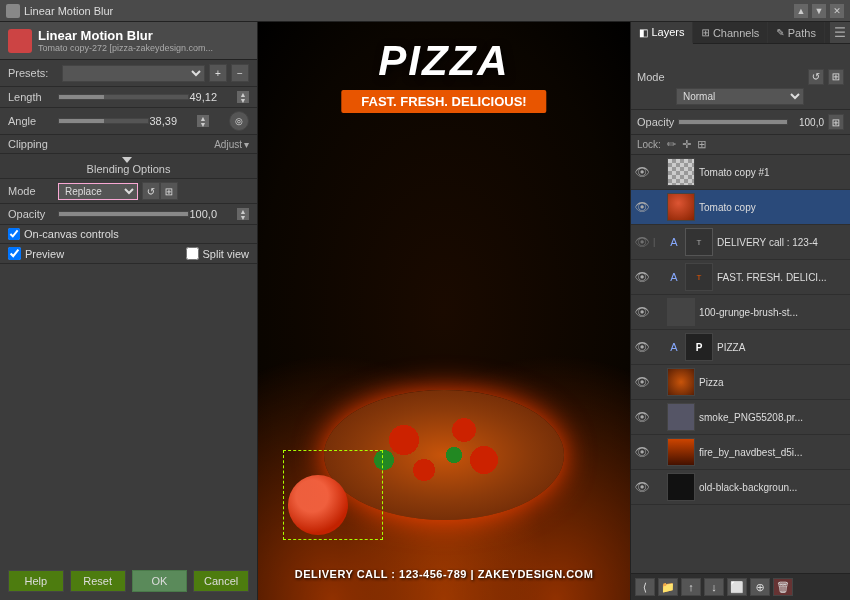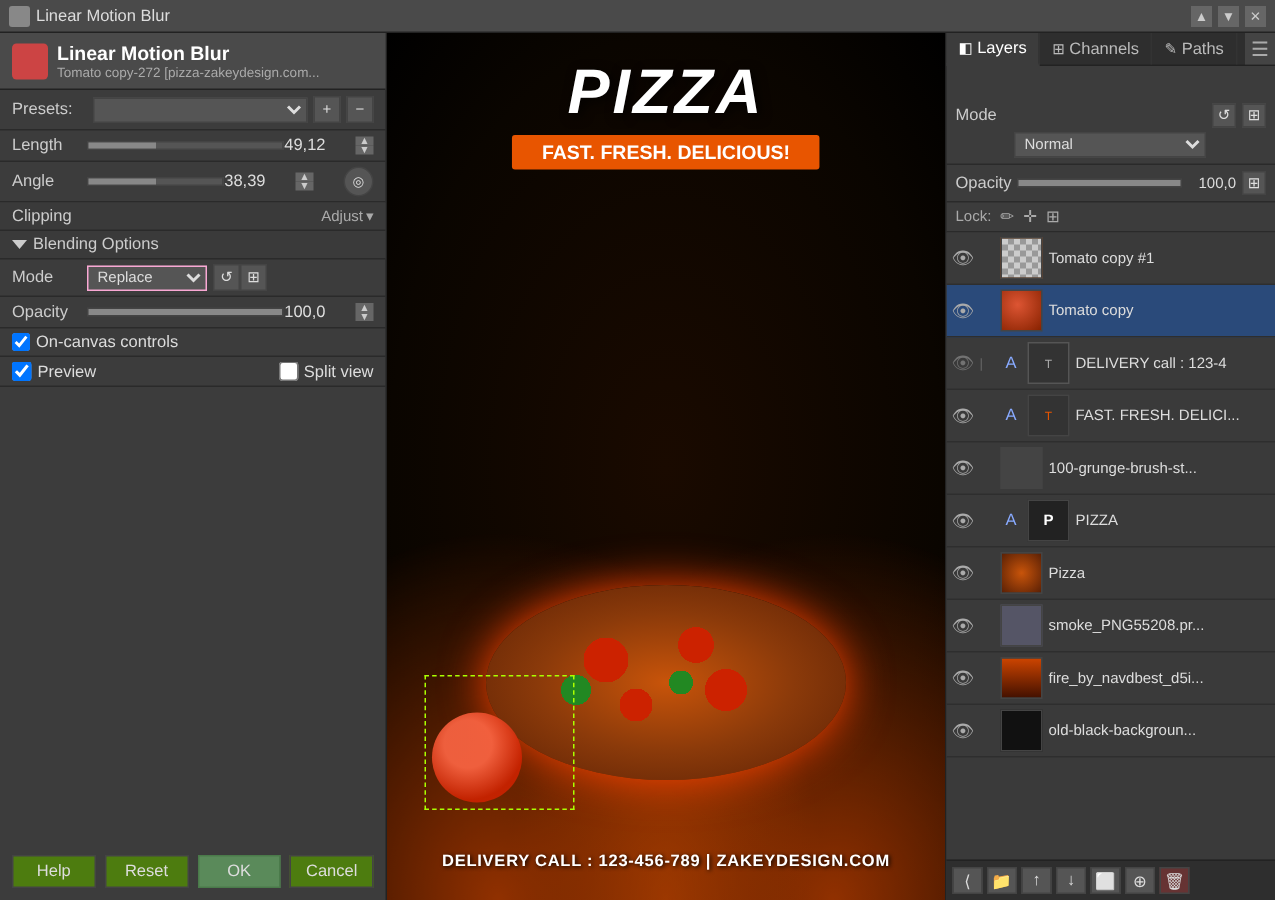--- a/index.html
+++ b/index.html
@@ -94,20 +94,21 @@
     }
     .section-label { font-size: 11px; color: #ccc; }
     .adjust-btn { font-size: 10px; color: #aaa; background: none; border: none; cursor: pointer; display: flex; align-items: center; gap: 2px; }
 
     .blending-header {
       display: flex;
       align-items: center;
       padding: 3px 8px;
       background: #3a3a3a;
       border-bottom: 1px solid #2a2a2a;
+      flex-direction: column;
     }
     .triangle { width: 0; height: 0; border-left: 5px solid transparent; border-right: 5px solid transparent; border-top: 6px solid #ccc; margin-right: 4px; }
 
     .mode-row {
       display: flex;
       align-items: center;
       padding: 3px 8px;
       border-bottom: 1px solid #2a2a2a;
     }
     .mode-label { min-width: 50px; color: #ccc; }

